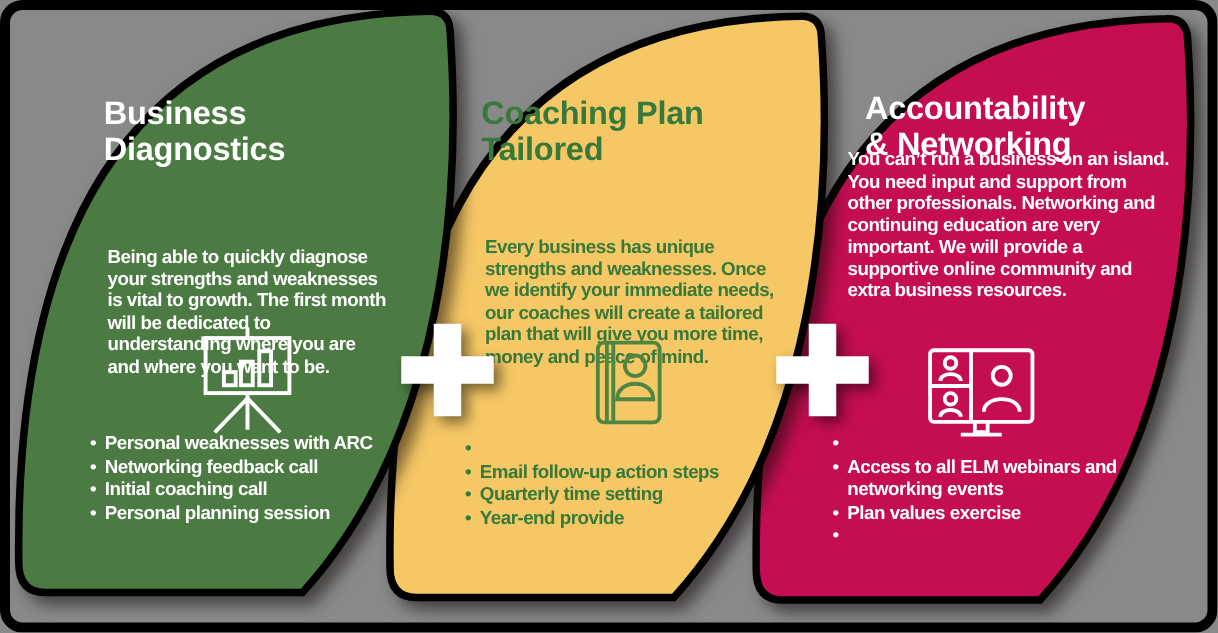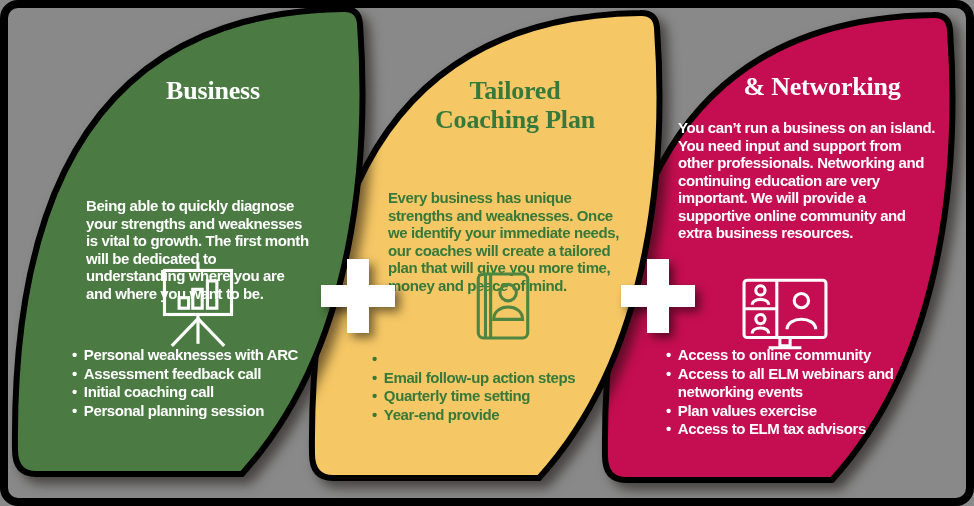--- a/index.html
+++ b/index.html
@@ -21,22 +21,22 @@
     z-index:40;
   }
 
   
   svg.leaves{position:absolute;left:0;top:0;z-index:1;}
   .leaf{stroke:#000;stroke-width:6;filter:drop-shadow(7px 7px 6px rgba(15,10,5,.55));}
 
   
   .panel-layer{position:absolute;inset:0;z-index:10;}
   .title{
-    position:absolute;text-align:center;
-    font-size:26px;font-weight:700;line-height:29px;letter-spacing:-0.2px;font-family:Liberation Serif, serif;
+    position:absolute;
+    font-size:26px;font-weight:700;line-height:29px;letter-spacing:-0.2px;
   }
   .body-text{
     position:absolute;
     font-size:15px;font-weight:700;line-height:17.5px;letter-spacing:-0.4px;
   }
   .bullets{position:absolute;font-size:15px;font-weight:700;letter-spacing:-0.4px;}
   .bullets .li{display:flex;gap:7px;line-height:18.5px;}
   .bullets .dot{flex:0 0 auto;}
 
   .white{color:#ffffff;}
@@ -62,20 +62,21 @@
       <path id="leaf" d="M 341,3 Q 357,2 358,18 C 367,145 356,340 240,468 L 34,468 Q 13,468 13,444 Q 8,8 341,3 Z"></path>
     </defs>
     <use href="#leaf" class="leaf" transform="translate(592,12)" fill="#c50e51"></use>
     <use href="#leaf" class="leaf" transform="translate(299,10)" fill="#f5c765"></use>
     <use href="#leaf" class="leaf" transform="translate(2,6)" fill="#4b7b42"></use>
   </svg>
 
   <div class="panel-layer">
     <div class="title white" style="left:83px;top:76px;width:260px;">
       <span style="display:block">Business</span>
+      <span style="display:block">Diagnostics</span>
     </div>
 
     <div class="body-text white" style="left:86px;top:154px;width:224px;margin-top:43px;">Being able to quickly diagnose your strengths and weaknesses is vital to growth. The first month will be dedicated to understanding where you are and where you want to be.</div>
 
     <div class="icon-wrap" style="left:154px;top:260px;">
       <svg width="88" height="88" viewBox="0 0 80 84" fill="none" stroke="#ffffff" stroke-width="3">
         <line x1="40" y1="2" x2="40" y2="10"></line>
         <rect x="8" y="10" width="64" height="42"></rect>
         <rect x="22" y="36" width="9" height="10"></rect>
         <rect x="35" y="28" width="9" height="18"></rect>
@@ -86,37 +87,37 @@
       </svg>
     </div>
 
     <div class="bullets white" style="left:72px;top:346px;width:280px;">
       <div class="li">
         <span class="dot">•</span>
         <span>Personal weaknesses with ARC</span>
       </div>
       <div class="li">
         <span class="dot">•</span>
-        <span>Assessment feedback call</span>
+        <span>Networking feedback call</span>
       </div>
       <div class="li">
         <span class="dot">•</span>
         <span>Initial coaching call</span>
       </div>
       <div class="li">
         <span class="dot">•</span>
         <span>Personal planning session</span>
       </div>
     </div>
   </div>
 
   <div class="panel-layer">
     <div class="title green-text" style="left:385px;top:76px;width:260px;">
+      <span style="display:block">Coaching Plan</span>
       <span style="display:block">Tailored</span>
-      <span style="display:block">Coaching Plan</span>
     </div>
 
     <div class="body-text green-text" style="left:388px;top:141px;width:234px;margin-top:48px;">Every business has unique strengths and weaknesses. Once we identify your immediate needs, our coaches will create a tailored plan that will give you more time, money and peace of mind.</div>
 
     <div class="icon-wrap" style="left:476px;top:272px;">
       <svg width="54" height="68" viewBox="0 0 52 66" fill="none" stroke="#4e8540" stroke-width="3">
         <rect x="2" y="2" width="48" height="62" rx="5"></rect>
         <line x1="9" y1="2" x2="9" y2="64"></line>
         <line x1="14" y1="2" x2="14" y2="64"></line>
         <circle cx="31" cy="20" r="8"></circle>
@@ -138,20 +139,21 @@
       </div>
       <div class="li">
         <span class="dot">•</span>
         <span>Year-end provide</span>
       </div>
     </div>
   </div>
 
   <div class="panel-layer">
     <div class="title white" style="left:692px;top:72px;width:260px;">
+      <span style="display:block">Accountability</span>
       <span style="display:block">&amp; Networking</span>
     </div>
 
     <div class="body-text white" style="left:678px;top:119px;width:258px;">You can’t run a business on an island. You need input and support from other professionals. Networking and continuing education are very important. We will provide a supportive online community and extra business resources.</div>
 
     <div class="icon-wrap" style="left:742px;top:278px;">
       <svg width="86" height="76" viewBox="0 0 84 74" fill="none" stroke="#ffffff" stroke-width="3">
         <rect x="2" y="2" width="80" height="56" rx="3"></rect>
         <line x1="34" y1="2" x2="34" y2="58"></line>
         <line x1="2" y1="30" x2="34" y2="30"></line>
@@ -162,33 +164,31 @@
         <circle cx="58" cy="22" r="7"></circle>
         <path d="M44,50 C44,37 72,37 72,50"></path>
         <path d="M37,58 V66 H47 V58"></path>
         <line x1="26" y1="68" x2="58" y2="68"></line>
       </svg>
     </div>
 
     <div class="bullets white" style="left:666px;top:346px;width:230px;">
       <div class="li">
         <span class="dot">•</span>
-        <span>Access to online community</span>
       </div>
       <div class="li">
         <span class="dot">•</span>
         <span>Access to all ELM webinars and networking events</span>
       </div>
       <div class="li">
         <span class="dot">•</span>
         <span>Plan values exercise</span>
       </div>
       <div class="li">
         <span class="dot">•</span>
-        <span>Access to ELM tax advisors</span>
       </div>
     </div>
   </div>
 
   <div class="plus" style="left:321px;top:259px;">
     <div class="v"></div>
     <div class="h"></div>
   </div>
   <div class="plus" style="left:621px;top:259px;">
     <div class="v"></div>

